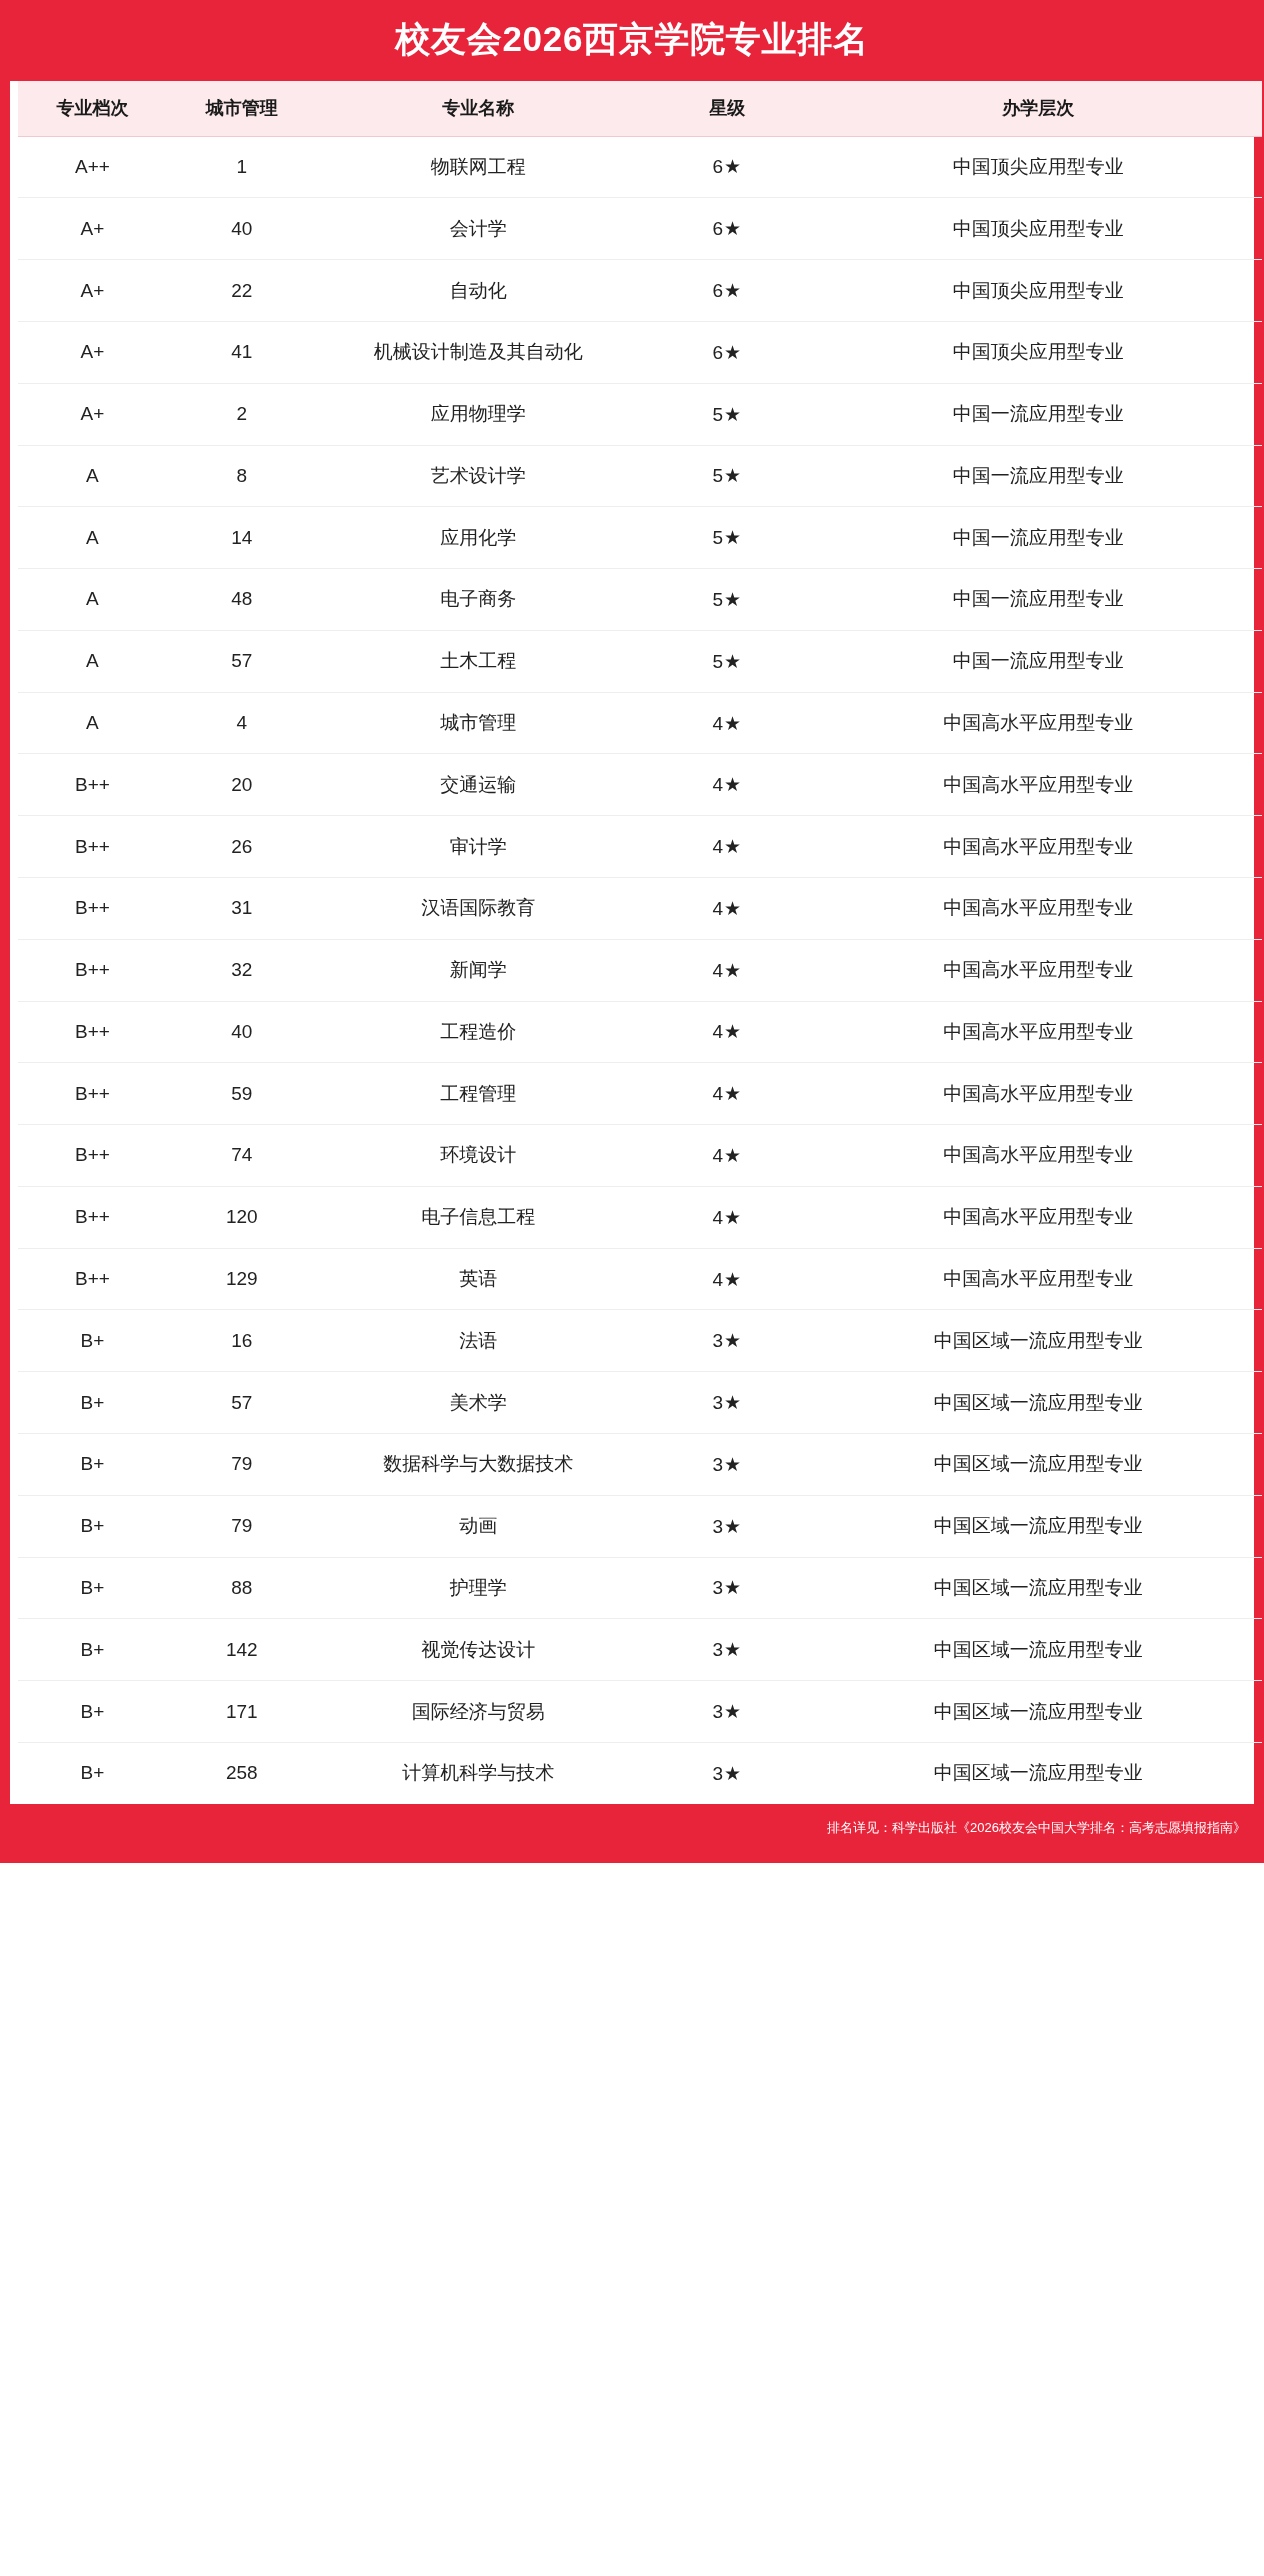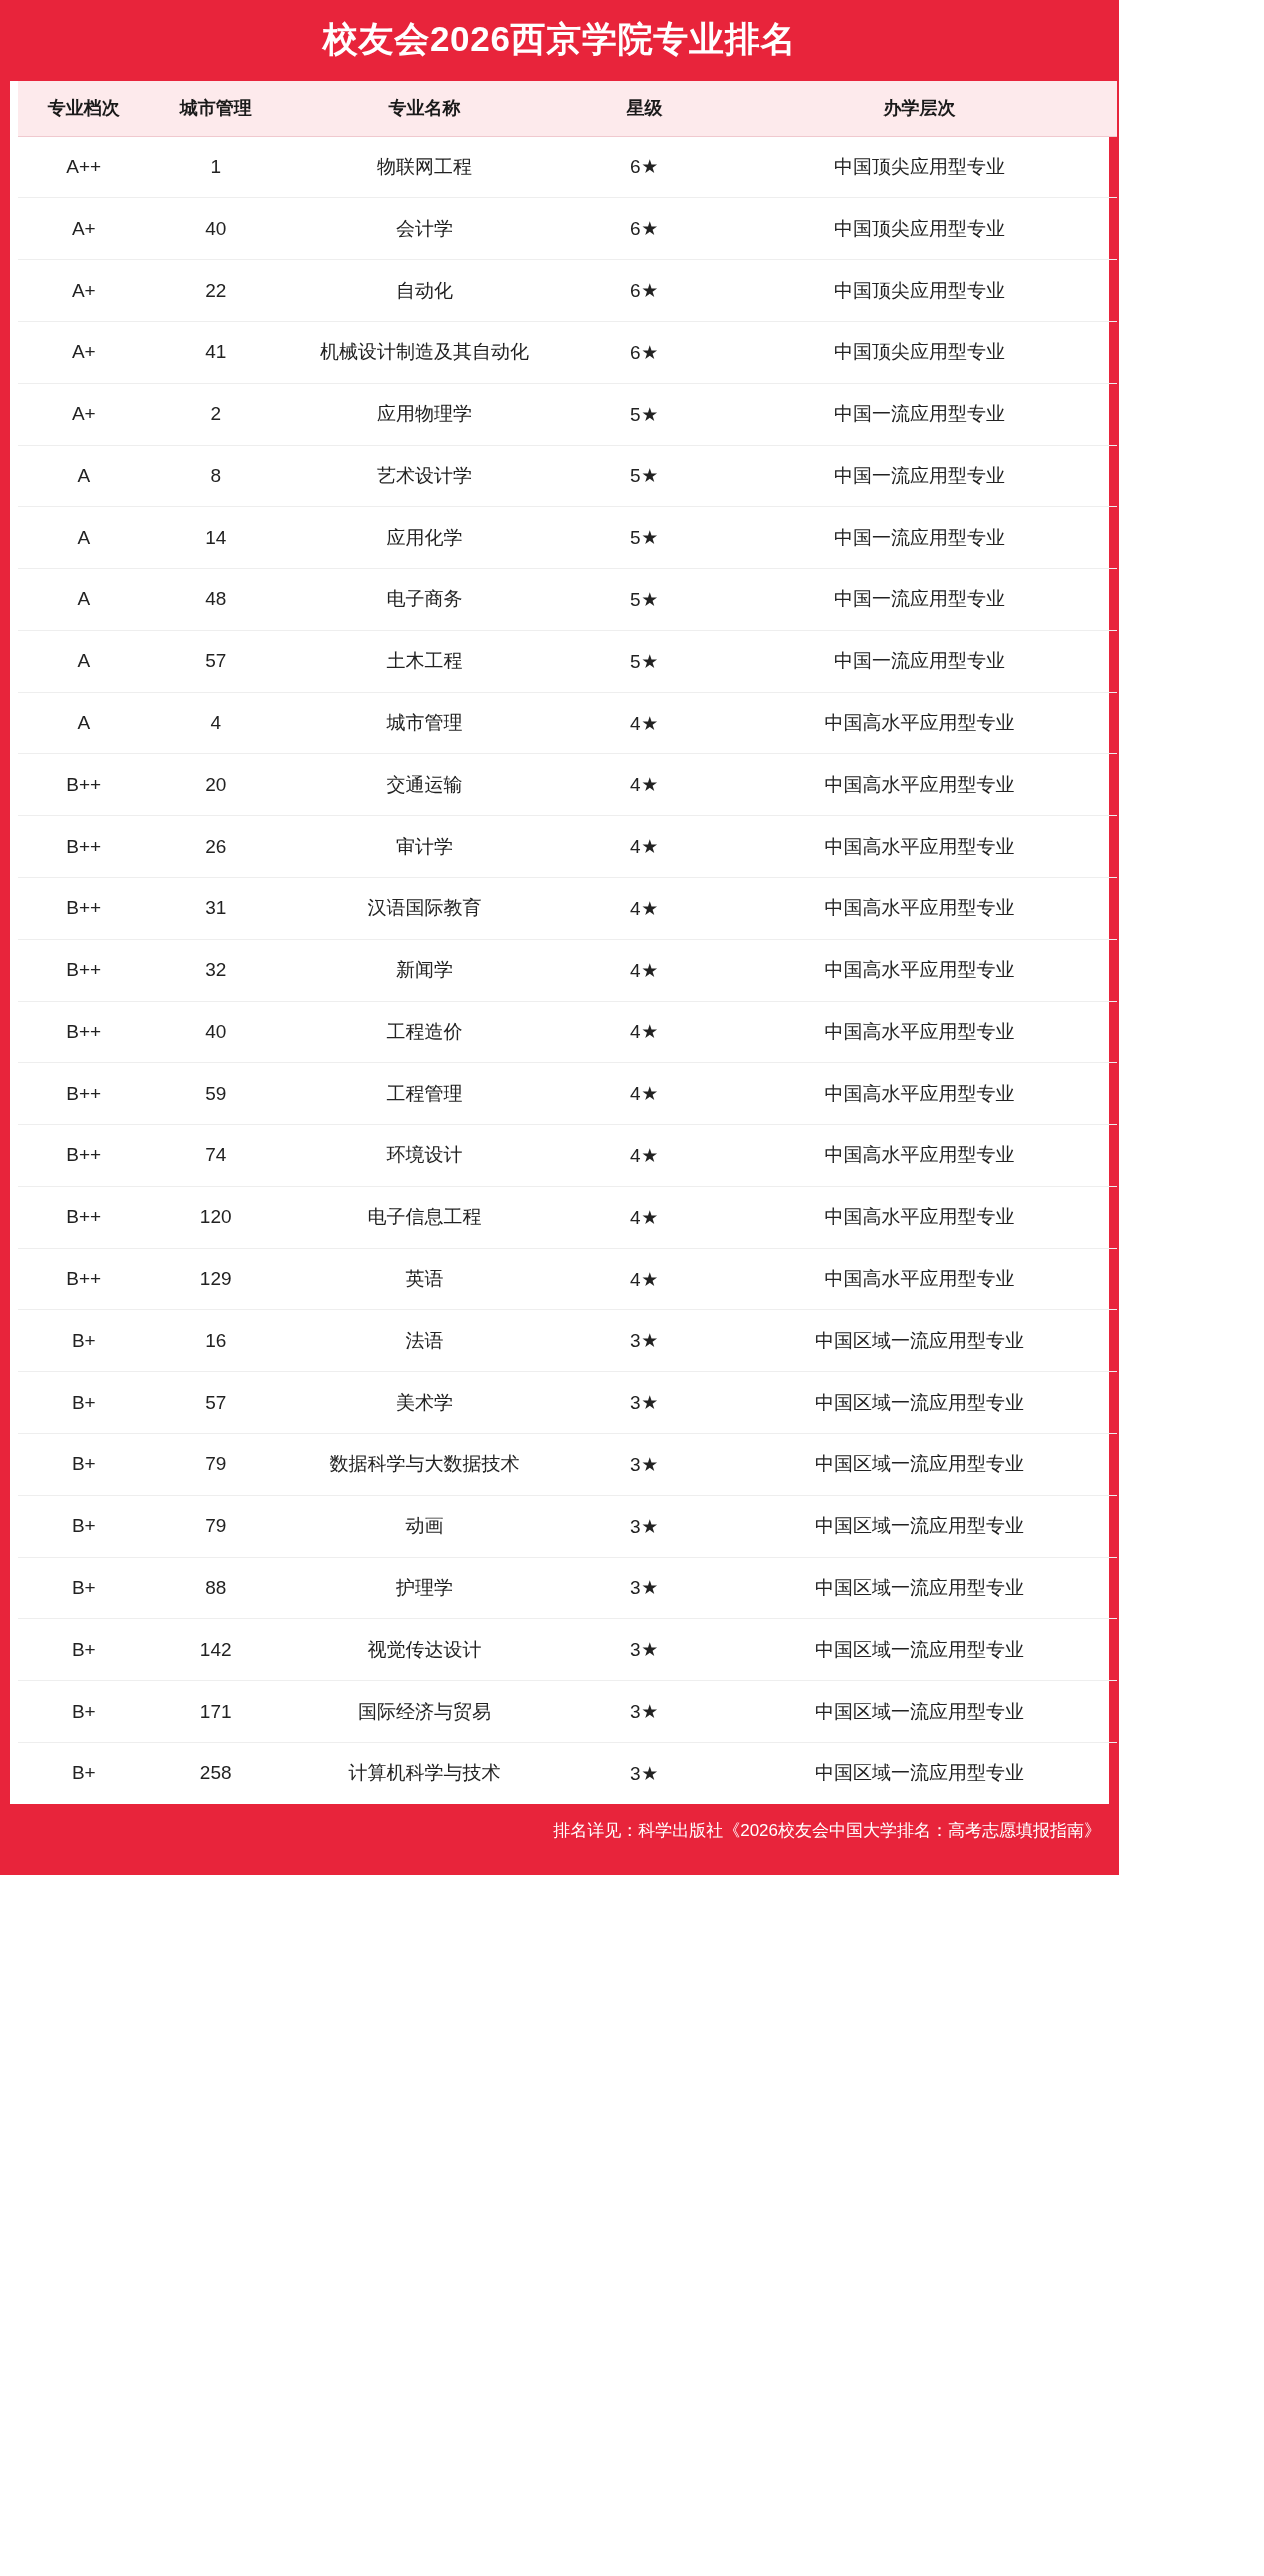--- a/index.html
+++ b/index.html
@@ -5,24 +5,24 @@
   html, body {
     margin: 0;
     padding: 0;
     background: #ffffff;
   }
   body {
     font-family: "Liberation Sans", "DejaVu Sans", sans-serif;
     width: 1264px;
   }
   .page {
-    width: 1119px;
+    width: 1264px;
     background: #e8243b;
     box-sizing: border-box;
-    padding: 0 0 16px 0;
+    padding: 0 0 9px 0;
   }
   .title-bar {
     background: #e8243b;
     text-align: center;
     padding: 18px 0 21px 0;
   }
   .title-bar .title {
     color: #ffffff;
     font-size: 35px;
     font-weight: bold;
@@ -64,21 +64,21 @@
     border-bottom: none;
   }
   col.c-tier   { width: 12%; }
   col.c-rank   { width: 12%; }
   col.c-major  { width: 26%; }
   col.c-star   { width: 14%; }
   col.c-level  { width: 36%; }
   .footer {
     background: #e8243b;
     color: #ffffff;
-    font-size: 17px;
+    font-size: 13px;
     text-align: right;
     padding: 15.3px 18px 16.7px 0;
     box-sizing: border-box;
   }
   .star-cell {
     letter-spacing: 0.7px;
   }
 </style>
 </head>
 <body>

